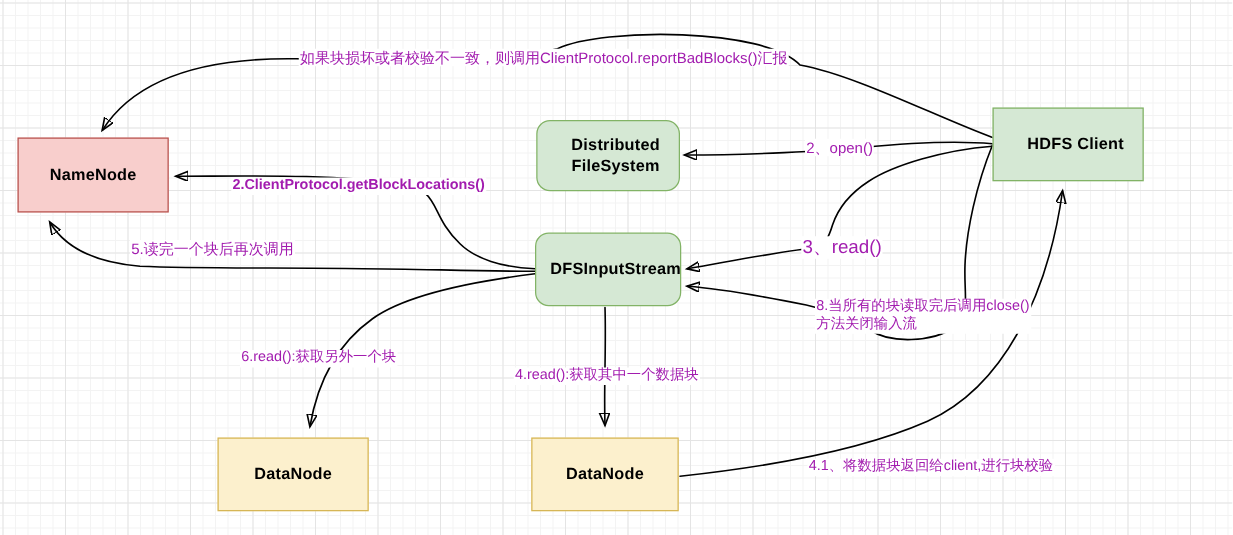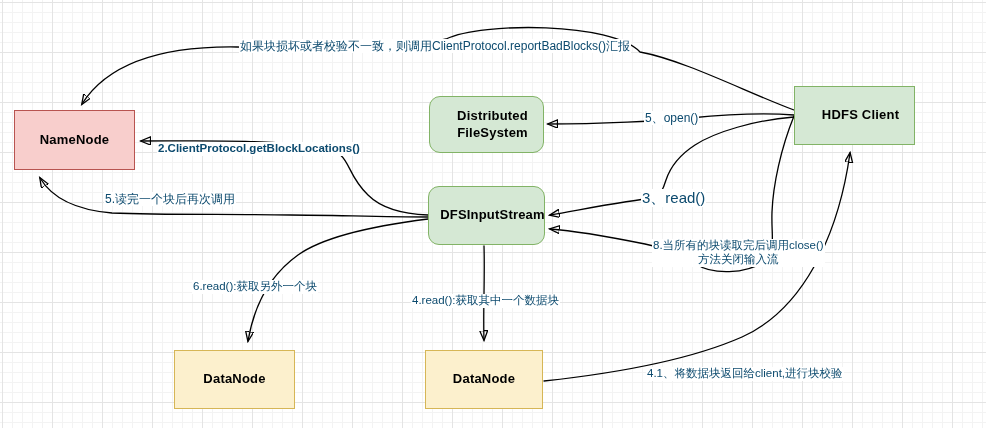--- a/index.html
+++ b/index.html
@@ -20,25 +20,25 @@
   .node{
     position:absolute;z-index:3;display:flex;align-items:center;justify-content:center;
     text-align:center;font-weight:bold;font-size:13px;color:#000;line-height:1.25;
     box-sizing:border-box;border:1.6px solid;letter-spacing:.2px;
   }
   .node.red{background:#f8cecc;border-color:#b85450;}
   .node.green{background:#d5e8d4;border-color:#82b366;padding-left:12px;}
   .node.yellow{background:#fcf0cd;border-color:#d6b656;}
   .node.rounded{border-radius:11px;}
   .elabel{
-    position:absolute;z-index:2;background:#ffffff;color:#0c4a6e;
+    position:absolute;z-index:2;background:#ffffff;color:#a21caf;
     font-size:12px;line-height:1.2;white-space:nowrap;padding:0 1px;
   }
-  .elabel.bold{font-weight:bold;}
-  .elabel.center{text-align:center;}
+  .elabel.bold{font-weight:bold;margin-left:28px;}
+  .elabel.center{text-align:left;}
   .fs11{font-size:11.5px;}
 </style>
 </head>
 <body>
 
 <div class="canvas">
 
   <svg class="edges" width="986" height="428" viewBox="0 0 986 428">
     <defs>
       <marker id="ah" markerWidth="12" markerHeight="10" refX="9.5" refY="4" orient="auto" markerUnits="userSpaceOnUse">
@@ -51,21 +51,21 @@
     <path d="M794,117 C755,120 715,132 695,145 C678,156 670,168 666,180 C663,190 660,196 655,198 C630,200 590,208 550,215" marker-end="url(#ah)"></path>
     <path d="M428,217 C380,217 330,215 290,215 C230,214 160,215 112,213 C76,210 52,198 40,178" marker-end="url(#ah)"></path>
     <path d="M794,116 C781,148 773,185 772,212 C771,237 777,253 763,262 C746,274 712,275 696,264 C684,256 664,248 645,244 C610,237 578,231 550,229" marker-end="url(#ah)"></path>
     <path d="M428,219 C380,225 326,235 298,255 C270,275 254,306 248,341" marker-end="url(#ah)"></path>
     <path d="M484,246 C485,278 483,310 484,340" marker-end="url(#ah)"></path>
     <path d="M544,381 C618,373 692,359 742,337 C802,310 838,238 850,153" marker-end="url(#ah)"></path>
   </svg>
 
   <div class="elabel" style="left:239px;top:39px;">如果块损坏或者校验不一致，则调用ClientProtocol.reportBadBlocks()汇报</div>
 
-  <div class="elabel" style="left:644px;top:111px;">5、open()</div>
+  <div class="elabel" style="left:644px;top:111px;">2、open()</div>
 
   <div class="elabel bold fs11" style="left:157px;top:142px;">2.ClientProtocol.getBlockLocations()</div>
 
   <div class="elabel" style="left:641px;top:189px;font-size:15px;">3、read()</div>
 
   <div class="elabel center" style="left:104px;top:192px;">
     <div>5.读完一个块后再次调用</div>
   </div>
 
   <div class="elabel center fs11" style="left:652px;top:239px;">

